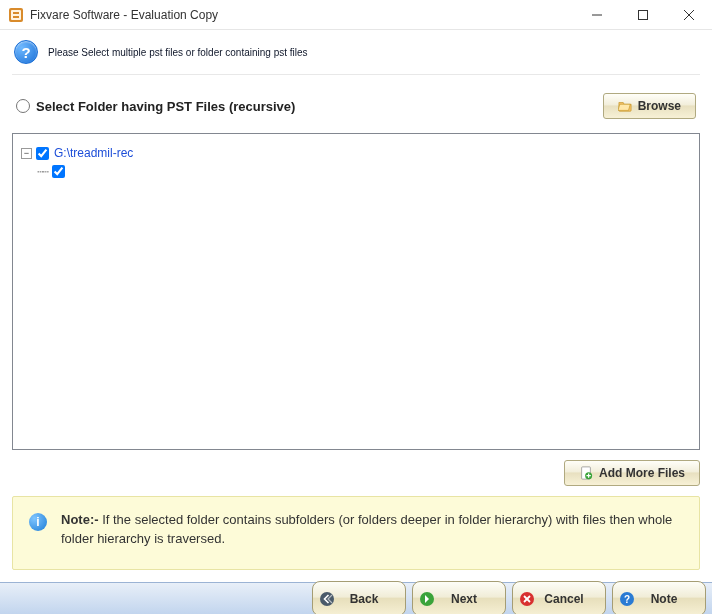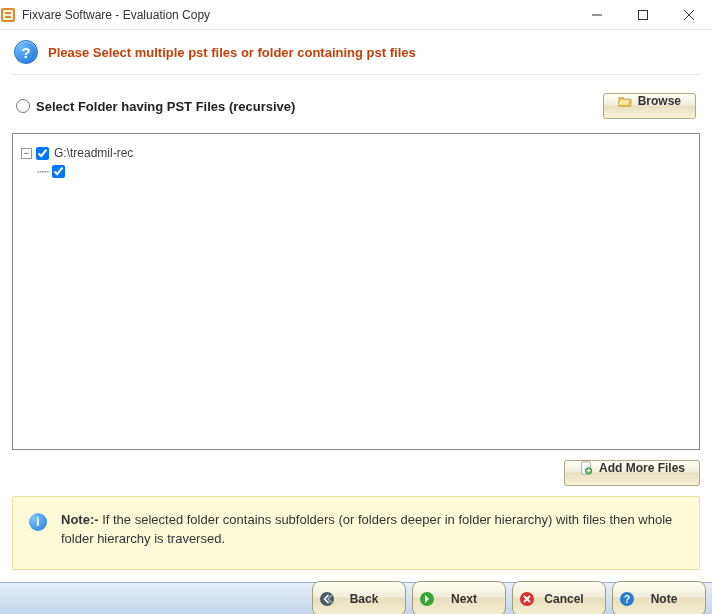--- a/index.html
+++ b/index.html
@@ -13,20 +13,21 @@
     display: flex;
     flex-direction: column;
   }
   
   .titlebar {
     height: 30px;
     background: #fff;
     border-bottom: 1px solid #e6e6e6;
     display: flex;
     align-items: center;
+    padding-left: 8px;
   }
   .titlebar .app-icon {
     width: 16px; height: 16px;
     margin-right: 6px;
     display: inline-block;
   }
   .titlebar .title-text {
     flex: 1;
     color: #333;
     font-size: 12px;
@@ -58,23 +59,22 @@
     width: 24px; height: 24px;
     border-radius: 50%;
     background: radial-gradient(circle at 30% 30%, #6fb9ff, #1a6fd6);
     color: #fff;
     display: flex; align-items: center; justify-content: center;
     font-weight: bold; font-size: 15px;
     border: 1px solid #1a6fd6;
     box-shadow: inset 0 1px 2px rgba(255,255,255,0.6);
   }
   .instruction-text {
-    color: #c2410c;
-    font-size: 13px;
-    font-weight: bold;
+    color: #0f172a;
+    font-size: 10px;
   }
 
   .option-row {
     display: flex;
     align-items: center;
     padding: 18px 4px 14px 4px;
     gap: 8px;
   }
   .radio-opt {
     display: flex;
@@ -88,20 +88,21 @@
   .radio-opt input[type=radio] {
     width: 14px; height: 14px;
     accent-color: #333;
     cursor: pointer;
   }
   .opt-spacer { width: 26px; }
   .option-row .spacer-flex { flex: 1; }
 
   .btn {
     display: inline-flex;
+    align-items: center;
     justify-content: center;
     gap: 6px;
     height: 26px;
     padding: 0 14px;
     background: linear-gradient(to bottom, #fffef8 0%, #f2eedb 45%, #e8e0c0 50%, #f7f1d6 100%);
     border: 1px solid #b0a980;
     border-radius: 3px;
     font-weight: bold;
     font-size: 12px;
     color: #333;
@@ -142,21 +143,21 @@
     color: #333;
     cursor: pointer;
     background: #fff;
   }
   .tree-check {
     margin: 0 2px 0 2px;
     width: 13px; height: 13px;
     cursor: pointer;
   }
   .tree-label {
-    color: #404040;
+    color: #1d4ed8;
     cursor: default;
     padding-left: 1px;
   }
 
   .addmore-row {
     display: flex;
     justify-content: flex-end;
     padding: 10px 0 10px 0;
   }
 

